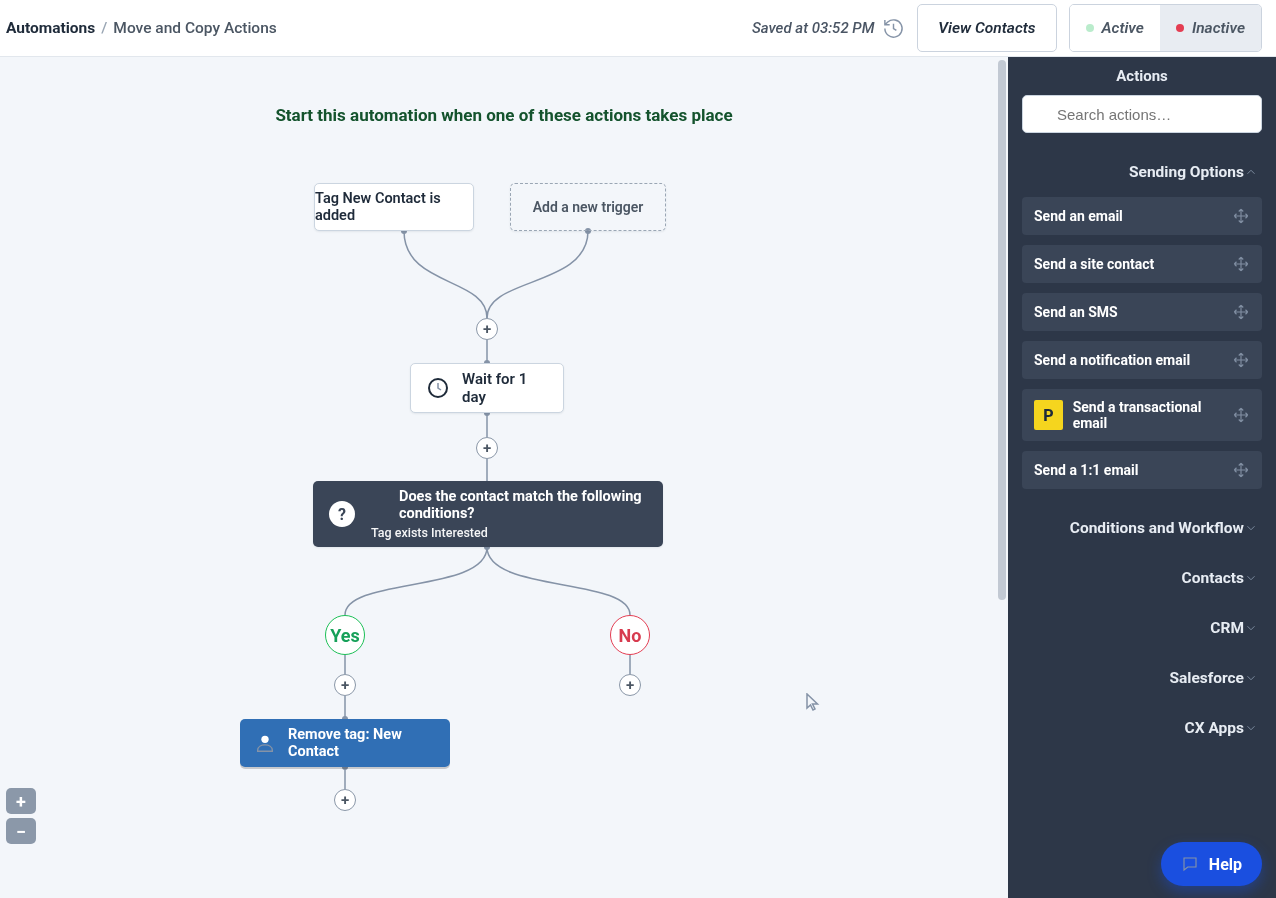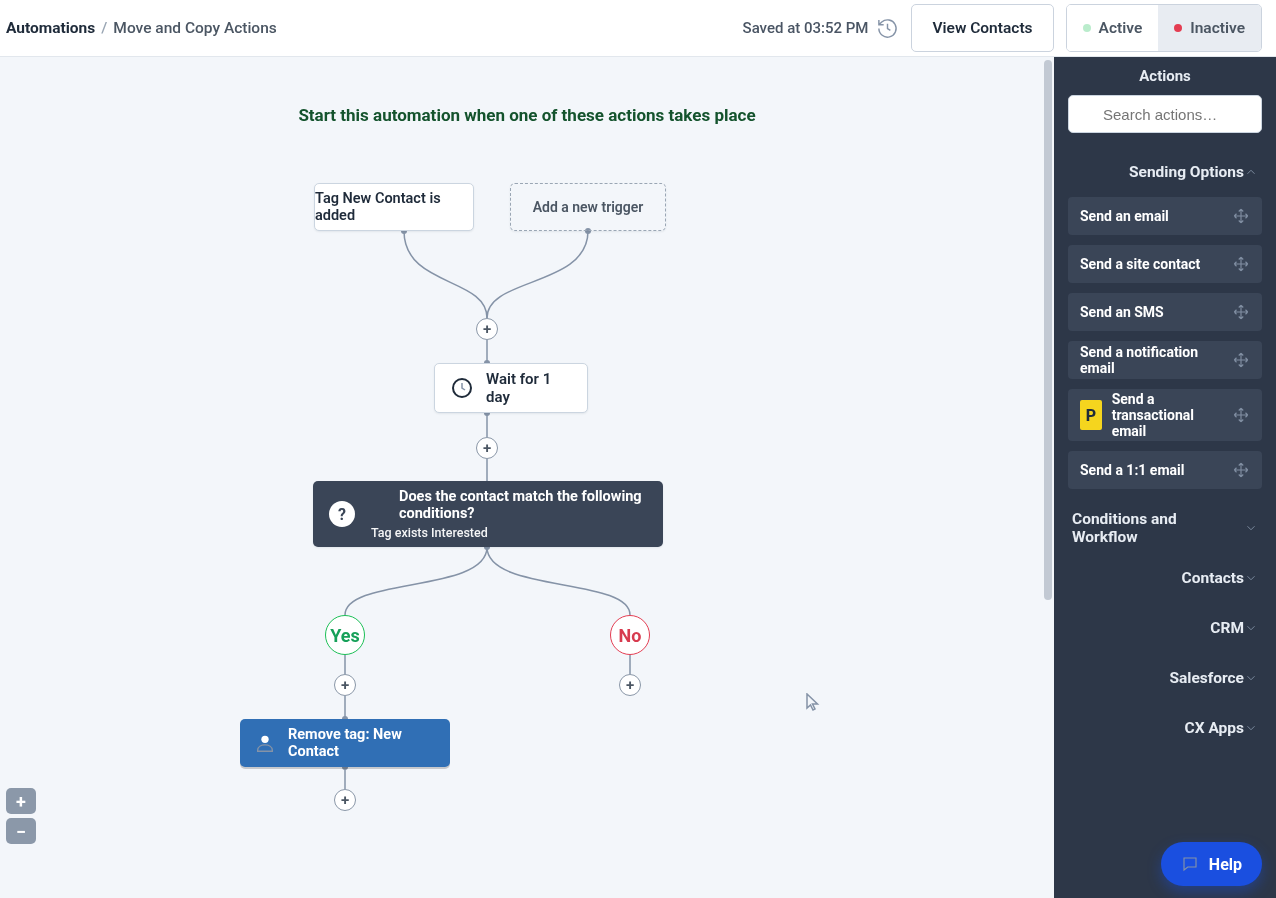--- a/index.html
+++ b/index.html
@@ -5,21 +5,21 @@
   * { box-sizing: border-box; margin: 0; padding: 0; }
   html, body { height: 100%; font-family: -apple-system, BlinkMacSystemFont, "Segoe UI", Roboto, Helvetica, Arial, sans-serif; font-size: 14px; color: #1f2b3a; }
   body { display: flex; flex-direction: column; width: 1276px; height: 898px; overflow: hidden; background:#fff; }
 
   
   .header { height: 57px; display:flex; align-items:center; justify-content:space-between; padding: 0 14px 0 6px; border-bottom:1px solid #e2e7ed; }
   .breadcrumbs { display:flex; align-items:center; gap:6px; font-size:15.5px; font-weight:600; color:#1f2b3a; }
   .breadcrumbs .root { font-weight:700; }
   .breadcrumbs .sep { color:#9aa6b4; font-weight:500; }
   .breadcrumbs .leaf { color:#4b5663; font-weight:500; }
-  .header-right { display:flex; align-items:center; gap:12px; }
+  .header-right { display:flex; align-items:center; gap:12px;font-style:italic; }
   .saved-at { color:#4a5564; font-size:15px; font-weight:500; display:flex; align-items:center; gap:8px; }
   .history-icon { width:23px; height:23px; display:inline-block; color:#1f2b3a; }
   .btn { display:inline-flex; align-items:center; justify-content:center; height:48px; padding:0 20px; border-radius:5px; border:1px solid #cbd3de; background:#fff; font-size:15.5px; font-weight:600; color:#1f2b3a; }
   .toggle-group { display:inline-flex; height:48px; border:1px solid #cbd3de; border-radius:5px; overflow:hidden; }
   .toggle { display:inline-flex; align-items:center; gap:8px; padding:0 16px; font-size:15.5px; font-weight:600; color:#4b5663; background:#fff; }
   .toggle.inactive { background:#e8ecf2; }
   .dot { width:8px; height:8px; border-radius:50%; display:inline-block; }
   .dot.green { background:#1bbf56; opacity:.3; }
   .dot.red { background:#e43d52; }
 
@@ -28,21 +28,21 @@
   .canvas-wrap { flex:1; position:relative; background:#f3f6fa; overflow:hidden; }
   .canvas { position:absolute; inset:0; }
   .canvas-scroll { position:absolute; top:0; right:0; bottom:0; width:12px; background:transparent; }
   .canvas-scroll::before{ content:""; position:absolute; left:2px; right:2px; top:3px; height:540px; background:#c2c9d3; border-radius:5px; }
 
   
   .start-text { position:absolute; left:50%; transform:translateX(-50%); top:48px; font-size:17px; font-weight:700; color:#14532d; text-align:center; width:600px; }
   .node { position:absolute; background:#fff; border:1px solid #cbd5e0; border-radius:5px; box-shadow: 0 1px 2px rgba(30,45,70,0.08); display:flex; align-items:center; justify-content:center; font-weight:600; }
   .trigger-left { left:314px; top:126px; width:160px; height:48px; font-size:14.5px; color:#1f2b3a; }
   .trigger-right { left:510px; top:126px; width:156px; height:48px; font-size:14px; color:#4b5663; border:1.5px dashed #9aa6b4; background:transparent; }
-  .wait-node { left:410px; top:306px; width:154px; height:50px; font-size:15px; display:flex; align-items:center; justify-content:center; gap:12px; padding-left:14px; padding-right:18px;margin-left:24px; }
+  .wait-node { left:410px; top:306px; width:154px; height:50px; font-size:15px; display:flex; align-items:center; justify-content:center; gap:12px; padding-left:14px; padding-right:18px; }
   .clock-icon-wrap{ width:28px; height:28px; display:flex; align-items:center; justify-content:center; }
   .cond-node { left:313px; top:424px; width:350px; height:66px; background:#3a4557; color:#fff; border:none; border-radius:5px; display:flex; align-items:center; gap:16px; padding:0 16px; justify-content:flex-start; }
   .cond-q { width:26px; height:26px; border-radius:50%; background:#fff; color:#3a4557; font-weight:700; display:flex; align-items:center; justify-content:center; font-size:16px; flex-shrink:0; }
   .cond-text { display:flex; flex-direction:column; gap:3px; }
   .cond-title { font-size:14.5px; font-weight:700;margin-left:28px; }
   .cond-sub { font-size:12.5px; font-weight:500; opacity:.95; }
   .action-node { left:240px; top:662px; width:210px; height:48px; background:#306fb5; color:#fff; border:none; border-radius:5px; display:flex; align-items:center; gap:12px; padding:0 14px; font-size:14.5px; font-weight:700; justify-content:flex-start; box-shadow:0 2px 0 rgba(0,0,0,0.18); }
   .person-icon { width:22px; height:22px; display:inline-block; flex-shrink:0; }
 
   .yesno { position:absolute; width:40px; height:40px; border-radius:50%; background:#fff; display:flex; align-items:center; justify-content:center; font-size:18px; font-weight:700; }
@@ -60,21 +60,21 @@
   svg path { fill:none; stroke:#8593a7; stroke-width:1.5; }
   svg circle.conn-dot { fill:#8593a7; }
 
   
   .zoom-controls { position:absolute; left:6px; bottom:54px; display:flex; flex-direction:column; gap:4px; }
   .zoom-btn { width:30px; height:26px; border-radius:5px; background:#8b98a9; color:#fff; display:flex; align-items:center; justify-content:center; font-size:18px; font-weight:700; cursor:pointer; }
 
   .cursor { position:absolute; left:806px; top:636px; width:14px; height:18px; }
 
   
-  .sidebar { width:222px; background:#2d3748; color:#e7ecf3; display:flex; flex-direction:column; }
+  .sidebar { width:268px; background:#2d3748; color:#e7ecf3; display:flex; flex-direction:column; }
   .sidebar-title { height:38px; display:flex; align-items:center; justify-content:center; font-size:15px; font-weight:700; background:#2d3748; }
   .search-wrap { padding:0 14px 14px; background:#2d3748; }
   .search-input { width:100%; height:38px; border-radius:5px; border:1px solid #cbd5e0; background:#fff; padding:0 12px 0 34px; font-size:15px; color:#4b5663; position:relative; }
   .search-container{ position:relative; }
   .search-glyph{ position:absolute; left:11px; top:50%; transform:translateY(-50%); width:16px; height:16px; color:#6f7b8c; }
   .sb-section-head { height:50px; display:flex; align-items:center; justify-content:flex-end; padding:0 18px; font-size:15.5px; font-weight:700; cursor:pointer; }
   .sb-section-head.expanded { background:#2d3748; }
   .chevron { width:14px; height:14px; display:inline-block; }
   .sb-items { padding:0 14px 14px; display:flex; flex-direction:column; gap:10px; }
   .sb-item { height:38px; border-radius:4px; background:#3a4557; display:flex; align-items:center; justify-content:space-between; padding:0 12px; font-size:14px; font-weight:700; color:#fff; cursor:grab; }

